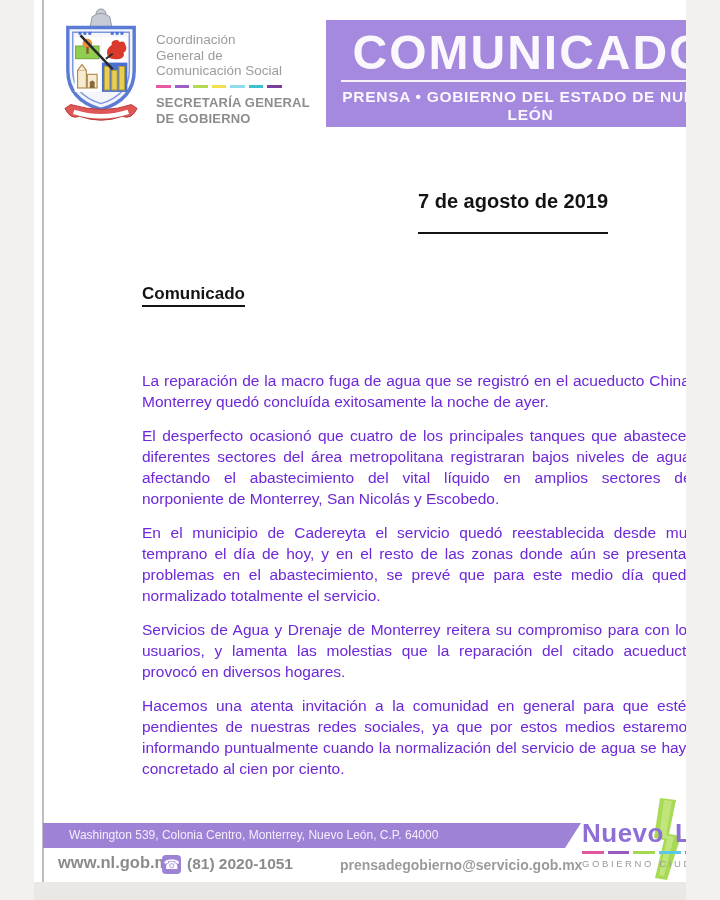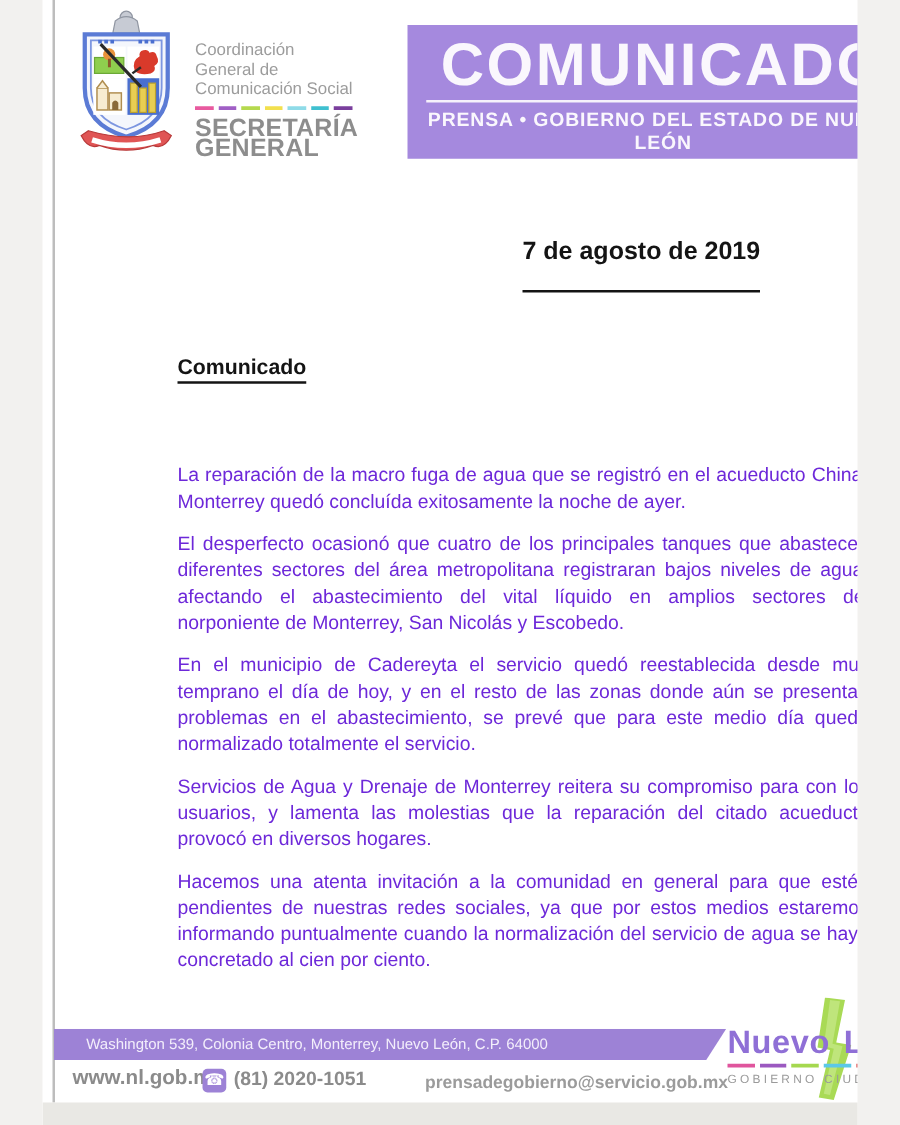--- a/index.html
+++ b/index.html
@@ -12,21 +12,21 @@
   .edge-left{position:absolute;left:8px;top:0;width:2px;height:882px;background:#bdbdbd;}
   .edge-right{position:absolute;left:701px;top:0;width:2px;height:882px;background:#c9c9c9;}
   .bottom-strip{position:absolute;left:0;top:882px;width:720px;height:18px;background:#e9e8e4;}
 
   
   .coat{position:absolute;left:22px;top:6px;}
   .org-block{position:absolute;left:122px;top:32px;width:160px;}
   .org-line{display:block;font-size:13.5px;line-height:15.5px;color:#9c9c9c;}
   .divider{display:flex;gap:4px;width:126px;margin:6px 0 7px;}
   .divider span{height:3px;flex:1;}
-  .sec-line{display:block;font-size:20px;font-weight:bold;line-height:16.5px;color:#8d8d8d;letter-spacing:.2px;}
+  .sec-line{display:block;font-size:13px;font-weight:bold;line-height:16.5px;color:#8d8d8d;letter-spacing:.2px;}
 
   .banner{
     position:absolute;left:292px;top:20px;width:409px;height:107px;
     background:var(--banner-purple,#a589de);color:#faf7fd;text-align:center;
   }
   .banner-title{font-size:48px;font-weight:bold;letter-spacing:2px;line-height:52px;margin-top:7px;}
   .banner-underline{height:2px;background:#f6f1fb;margin:1px 15px 6px;}
   .banner-subtitle{font-size:15.5px;font-weight:bold;letter-spacing:.7px;}
 
   
@@ -125,20 +125,21 @@
     <div class="divider">
       <span style="background:#e85a9f"></span>
       <span style="background:#a05fc5"></span>
       <span style="background:#b5d94e"></span>
       <span style="background:#f2e04e"></span>
       <span style="background:#8fdbe8"></span>
       <span style="background:#3fc0d0"></span>
       <span style="background:#7a3f9d"></span>
     </div>
     <span class="sec-line">SECRETARÍA GENERAL</span>
+    <span class="sec-line">DE GOBIERNO</span>
   </div>
 
   <div class="banner">
     <div class="banner-title">COMUNICADO</div>
     <div class="banner-underline"></div>
     <div class="banner-subtitle">PRENSA • GOBIERNO DEL ESTADO DE NUEVO LEÓN</div>
   </div>
 
   <div class="date">7 de agosto de 2019</div>
   <div class="heading">Comunicado</div>

